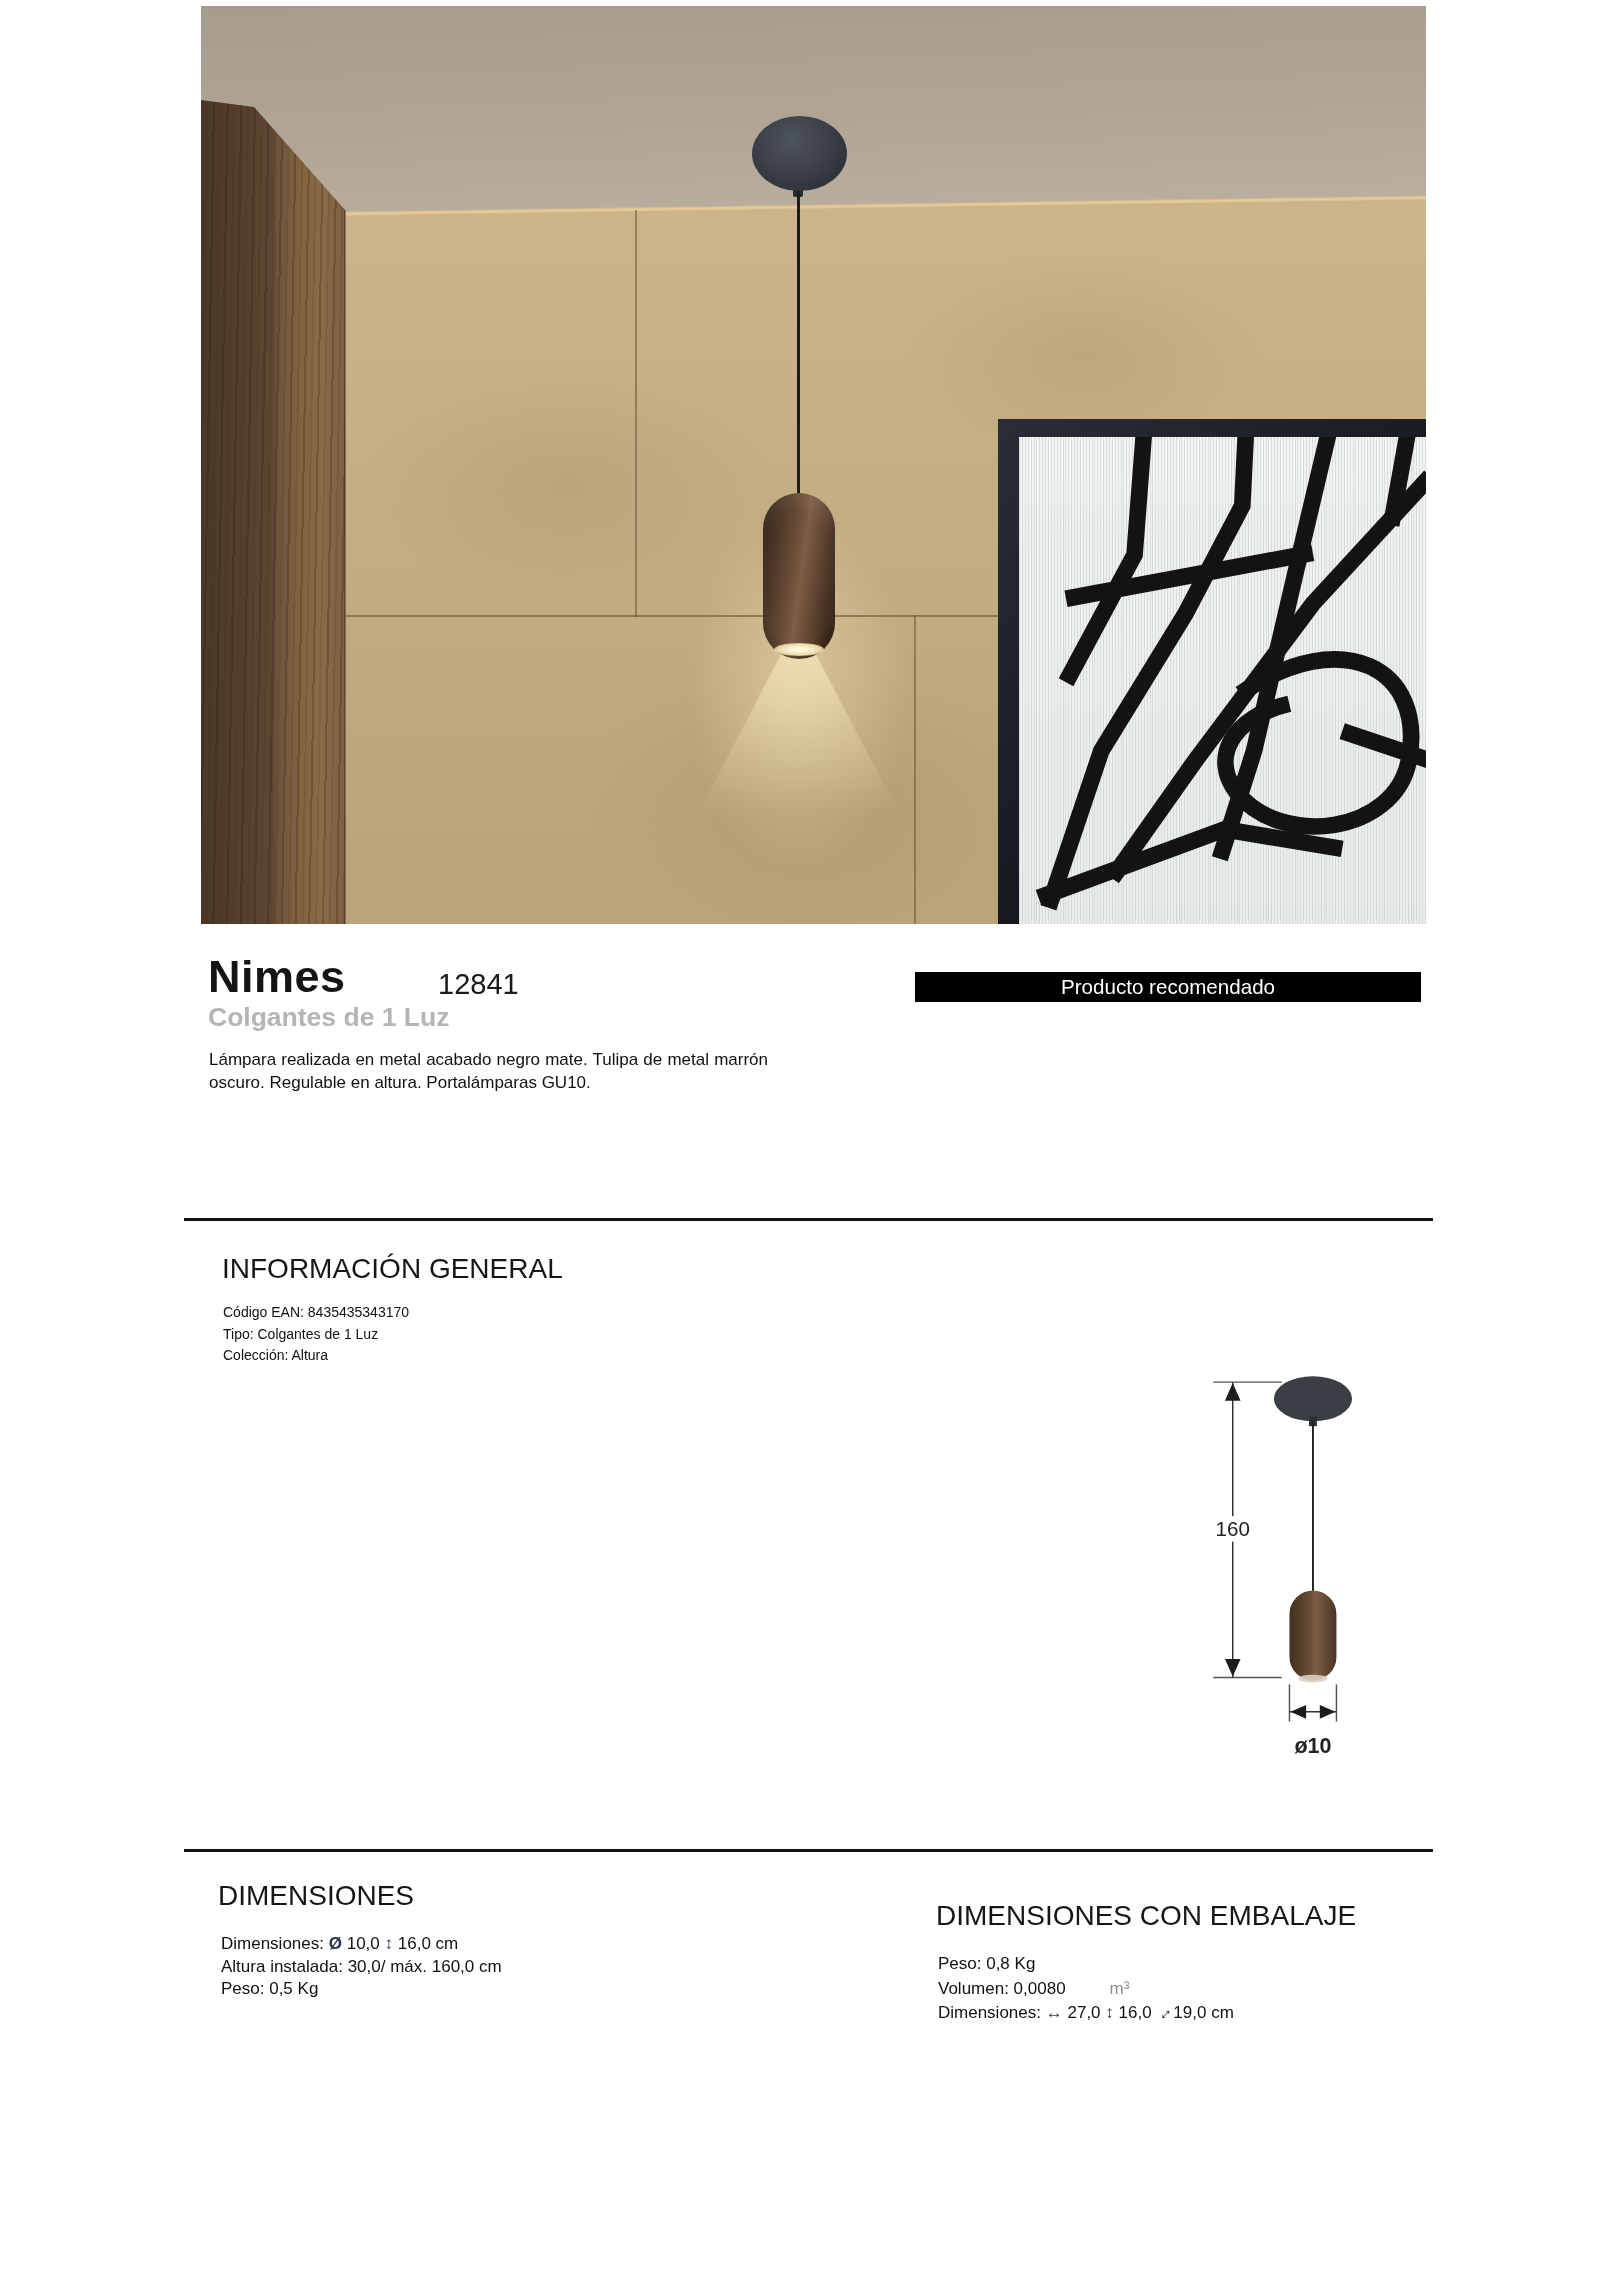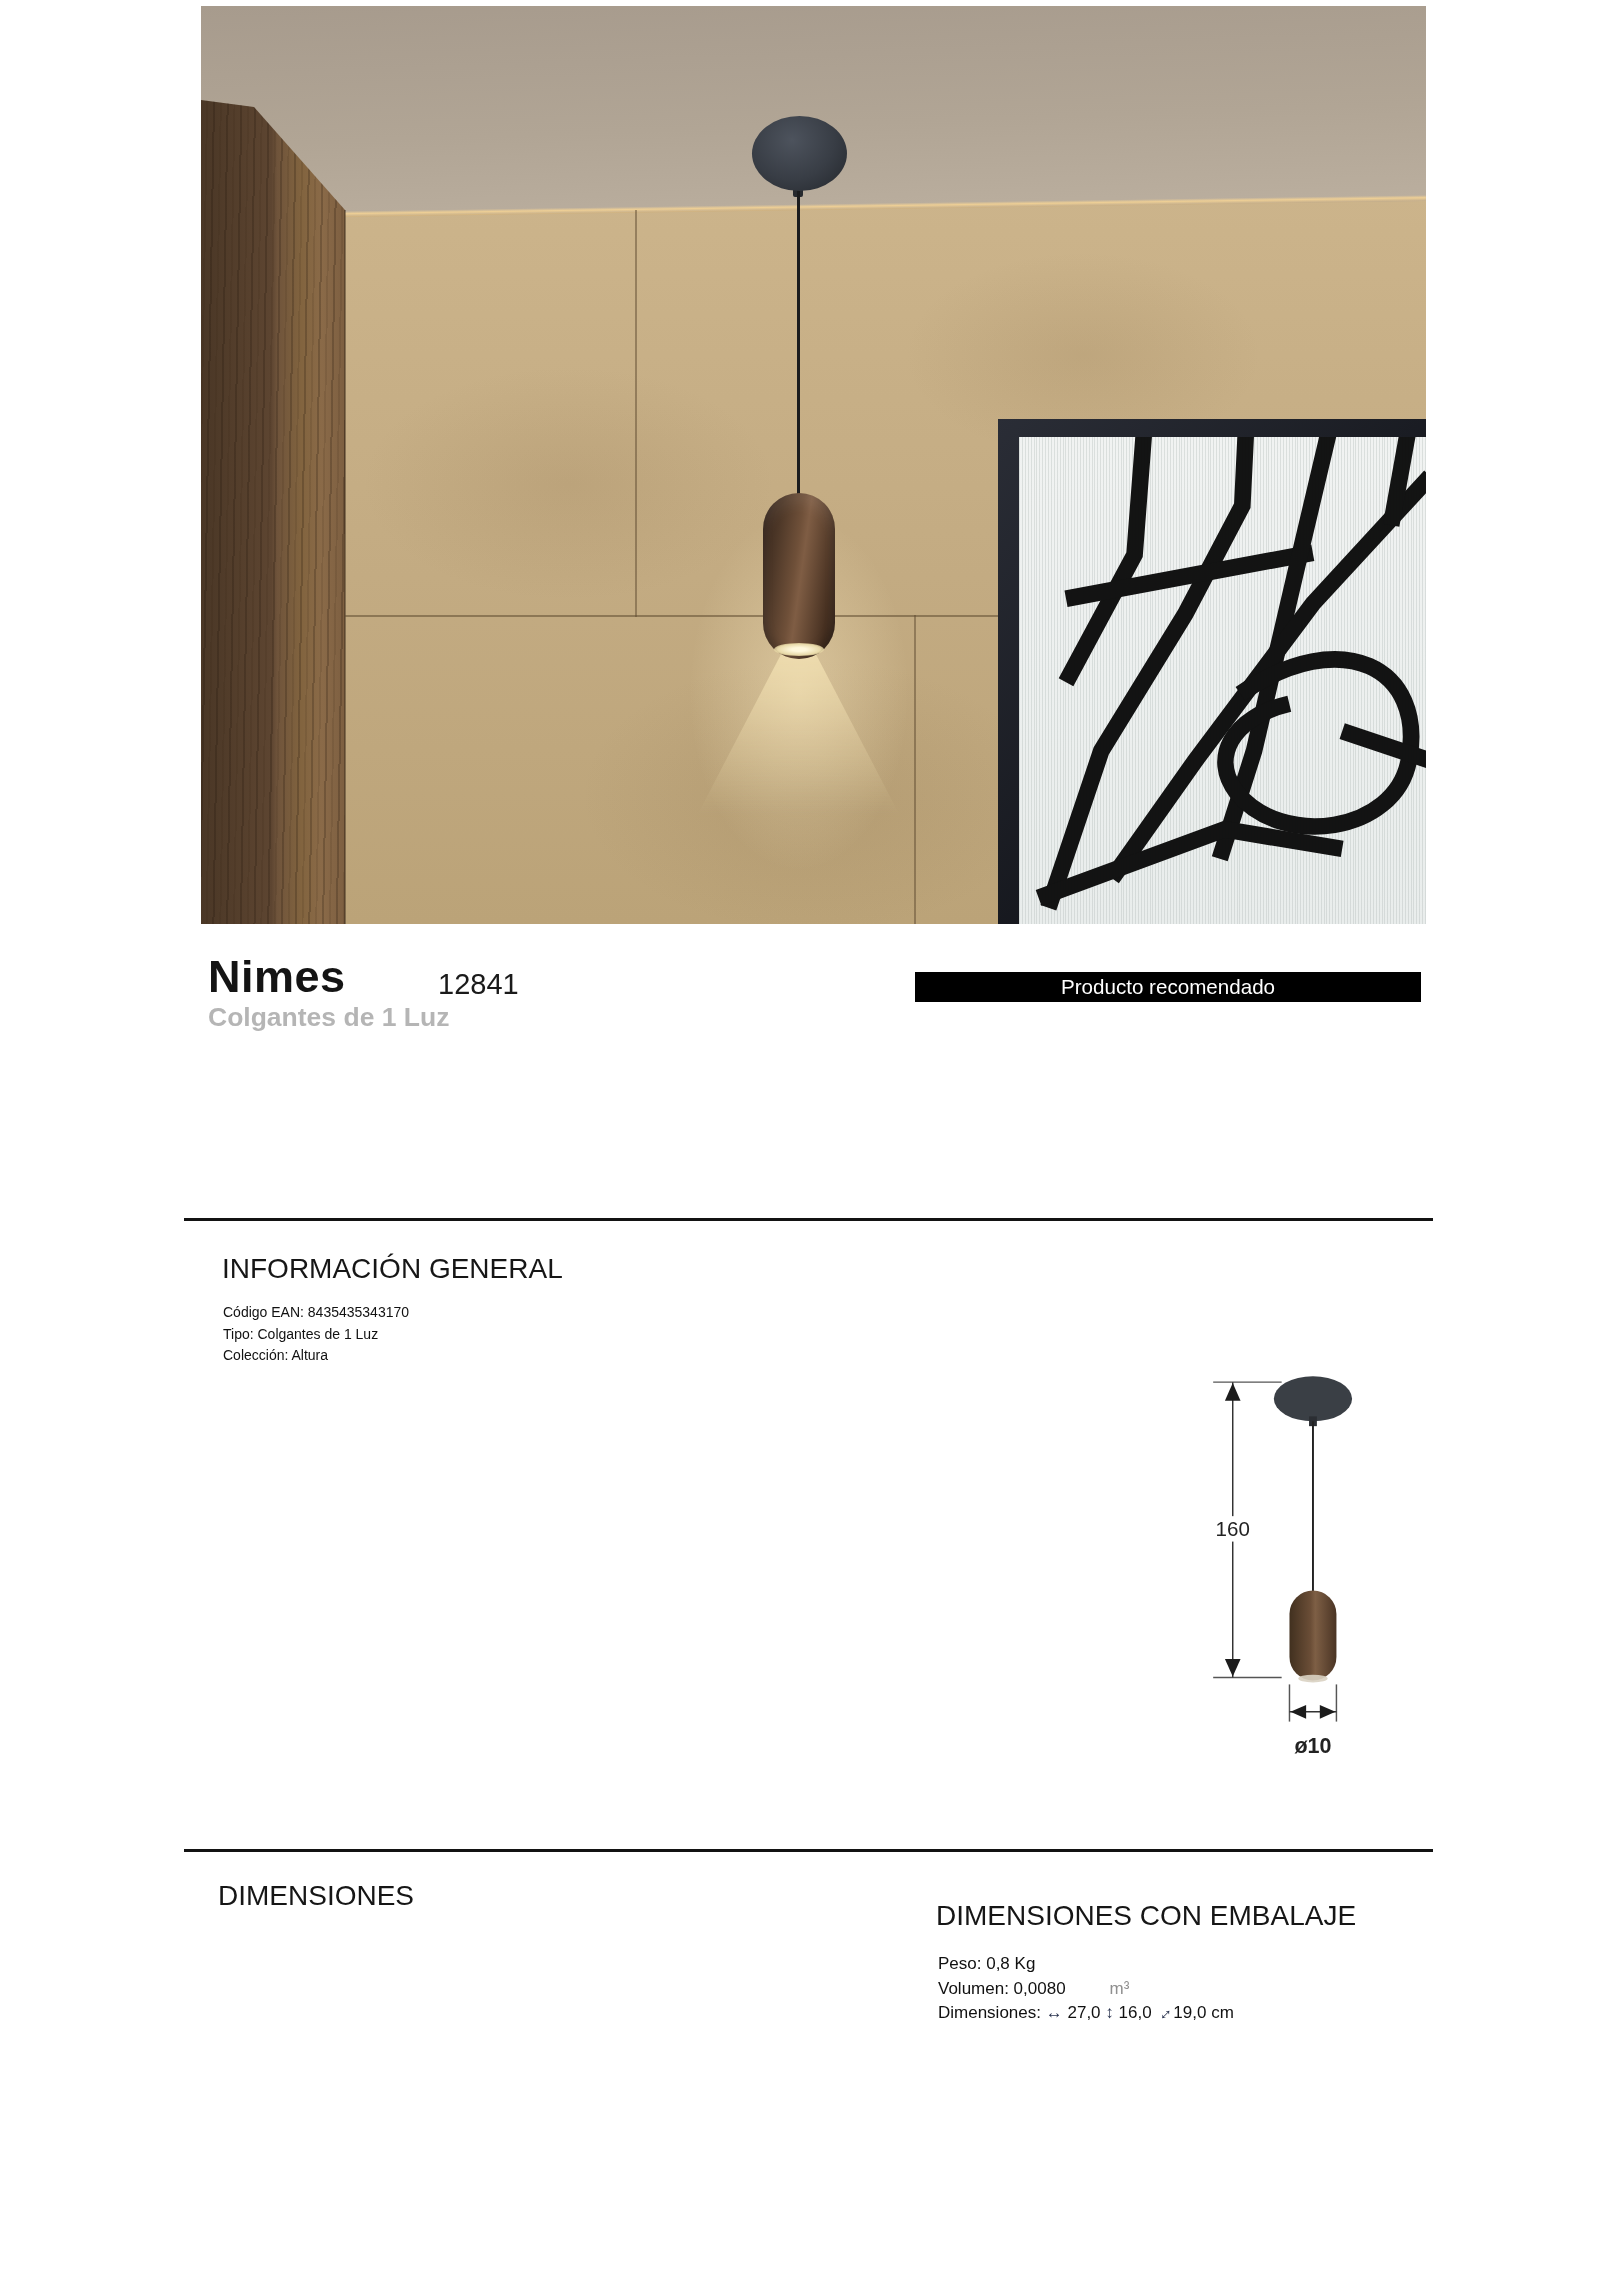--- a/index.html
+++ b/index.html
@@ -114,20 +114,21 @@
     <div class="cable-stub"></div>
     <div class="cable"></div>
     <div class="canopy"></div>
     <div class="lamp"></div>
   </div>
 
   <div class="product-name">Nimes</div>
   <div class="product-code">12841</div>
   <div class="product-category">Colgantes de 1 Luz</div>
   <div class="badge">Producto recomendado</div>
+  <div class="description">Lámpara realizada en metal acabado negro mate. Tulipa de metal marrón oscuro. Regulable en altura. Portalámparas GU10.</div>
 
   <div class="rule" id="rule1"></div>
   <div class="section-title" id="info-title">INFORMACIÓN GENERAL</div>
   <div class="info-rows">
     <div>Código EAN: 8435435343170</div>
     <div>Tipo: Colgantes de 1 Luz</div>
     <div>Colección: Altura</div>
   </div>
 
   <svg class="tech-drawing" viewBox="0 0 230 410">
@@ -158,20 +159,32 @@
     <line x1="116" y1="324" x2="116" y2="362" stroke="#555" stroke-width="1.5"></line>
     <line x1="164" y1="324" x2="164" y2="362" stroke="#555" stroke-width="1.5"></line>
     <line x1="116" y1="352" x2="164" y2="352" stroke="#333" stroke-width="1.5"></line>
     <polygon points="117,352 133,345 133,359" fill="#1c1c1c"></polygon>
     <polygon points="163,352 147,345 147,359" fill="#1c1c1c"></polygon>
     <text x="140" y="394" text-anchor="middle" font-size="22" font-weight="bold" fill="#222">ø10</text>
   </svg>
 
   <div class="rule" id="rule2"></div>
   <div class="section-title" id="dims-title">DIMENSIONES</div>
+  <div id="dims-rows">
+    <div>
+      <span>Dimensiones:</span>
+      <span class="dim-icon">Ø</span>
+      <span>10,0</span>
+      <span class="dim-icon">↕</span>
+      <span>16,0</span>
+      <span>cm</span>
+    </div>
+    <div>Altura instalada: 30,0/ máx. 160,0 cm</div>
+    <div>Peso: 0,5 Kg</div>
+  </div>
 
   <div class="section-title" id="pack-title">DIMENSIONES CON EMBALAJE</div>
   <div id="pack-rows">
     <div>Peso: 0,8 Kg</div>
     <div><span>Volumen: 0,0080</span><span class="vol-unit">m³</span></div>
     <div>
       <span>Dimensiones:</span>
       <span class="dim-icon">↔</span>
       <span>27,0</span>
       <span class="dim-icon">↕</span>

